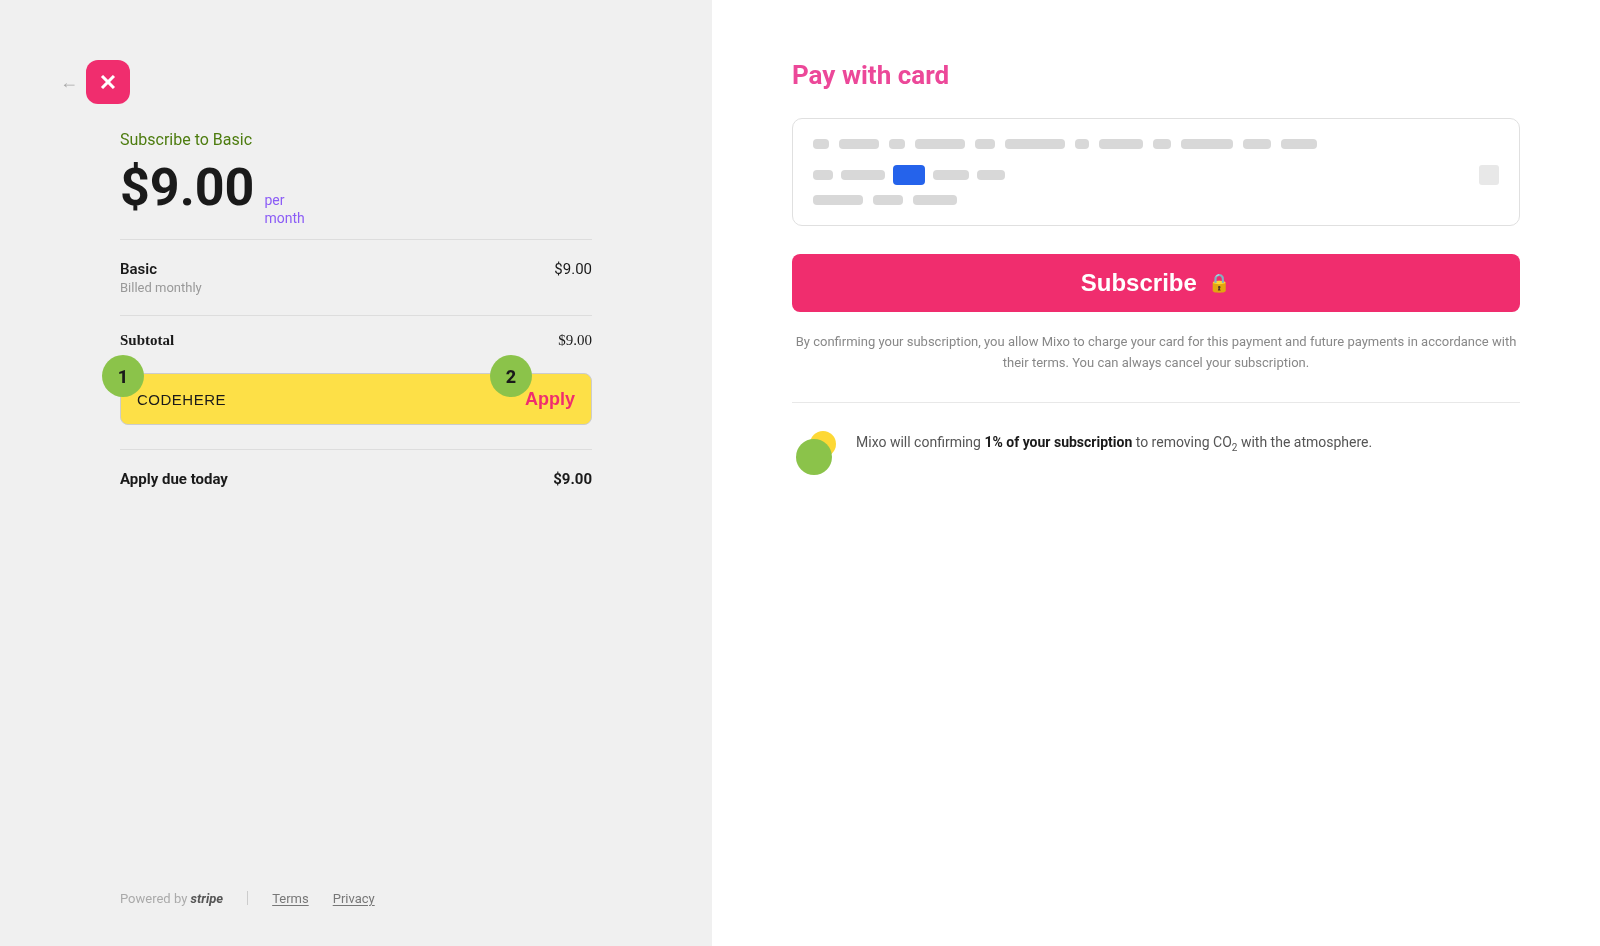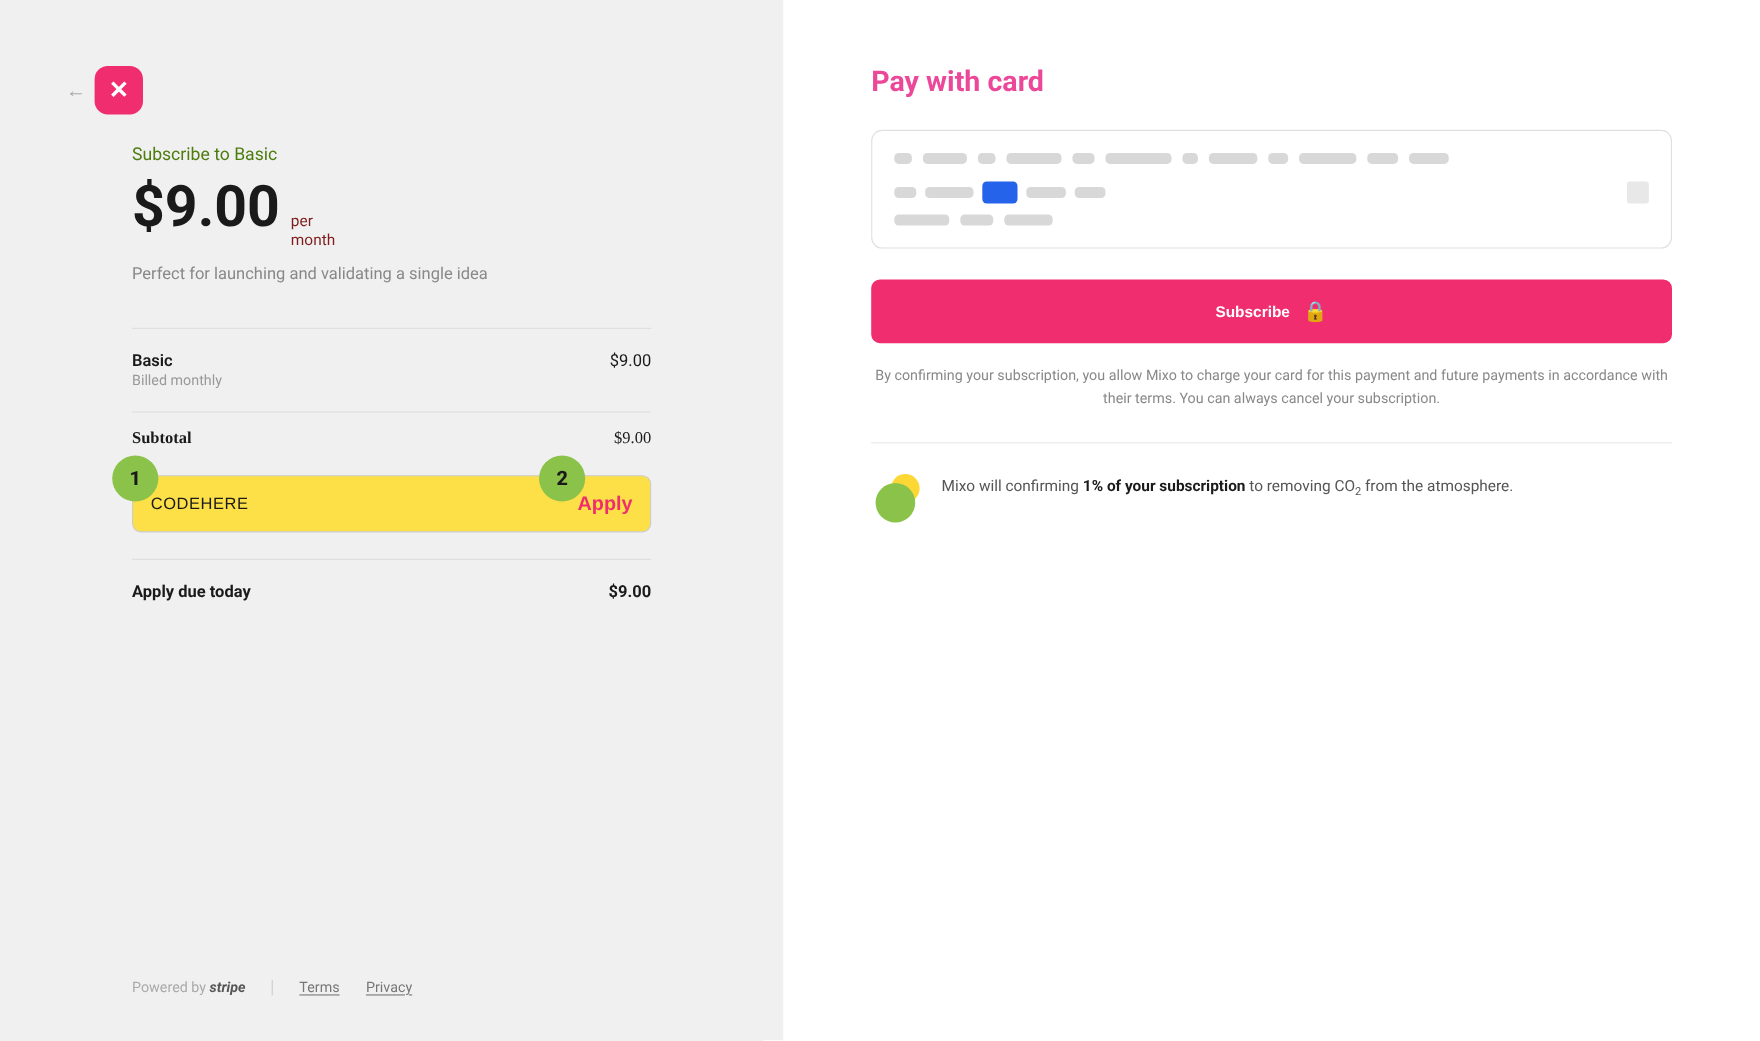--- a/index.html
+++ b/index.html
@@ -60,21 +60,21 @@
       gap: 10px;
       margin-bottom: 12px;
     }
     .price-main {
       font-size: 52px;
       font-weight: 700;
       color: #1a1a1a;
     }
     .price-period {
       font-size: 14px;
-      color: #7f1d1d;
+      color: #8b5cf6;
       line-height: 1.3;
     }
     .description {
       font-size: 15px;
       color: #888;
       margin-bottom: 40px;
     }
 
     .divider {
       border: none;
@@ -290,21 +290,21 @@
       height: 58px;
       display: flex;
       align-items: center;
       justify-content: center;
       gap: 12px;
       cursor: pointer;
       margin-bottom: 20px;
     }
     .subscribe-btn-text {
       color: white;
-      font-size: 14px;
+      font-size: 24px;
       font-weight: 600;
     }
     .lock-icon {
       color: white;
       font-size: 18px;
     }
 
     .consent-text {
       font-size: 13px;
       color: #888;
@@ -375,21 +375,20 @@
   <div class="subscribe-label">Subscribe to Basic</div>
 
   <div class="price-row">
     <span class="price-main">$9.00</span>
     <div class="price-period">
       <div>per</div>
       <div>month</div>
     </div>
   </div>
 
-  <div class="description">Perfect for launching and validating a single idea</div>
 
   <hr class="divider">
 
   <div class="line-item">
     <div class="line-item-left">
       <div class="item-name">Basic</div>
       <div class="item-sub">Billed monthly</div>
     </div>
     <div class="line-item-price">$9.00</div>
   </div>
@@ -471,17 +470,17 @@
   <div class="consent-text">By confirming your subscription, you allow Mixo to charge your card for this payment and future payments in accordance with their terms. You can always cancel your subscription.</div>
 
   <hr class="right-divider">
 
   <div class="eco-row">
     <div class="eco-icon">
       <div class="eco-circle-yellow"></div>
       <div class="eco-circle-green"></div>
     </div>
     <div class="eco-text">
-      <span>Mixo will confirming </span><strong>1% of your subscription</strong><span> to removing CO</span><sub class="co2-sub">2</sub><span> from the atmosphere.</span>
+      <span>Mixo will confirming </span><strong>1% of your subscription</strong><span> to removing CO</span><sub class="co2-sub">2</sub><span> with the atmosphere.</span>
     </div>
   </div>
 
 </div>
 
 </body></html>

